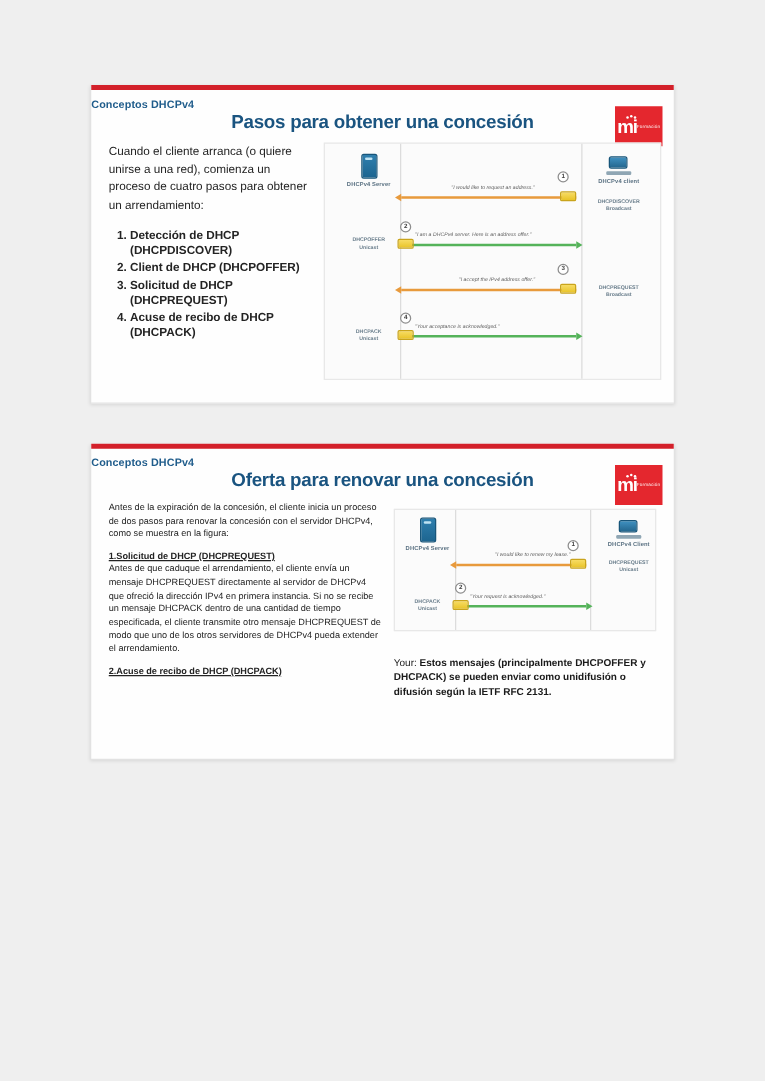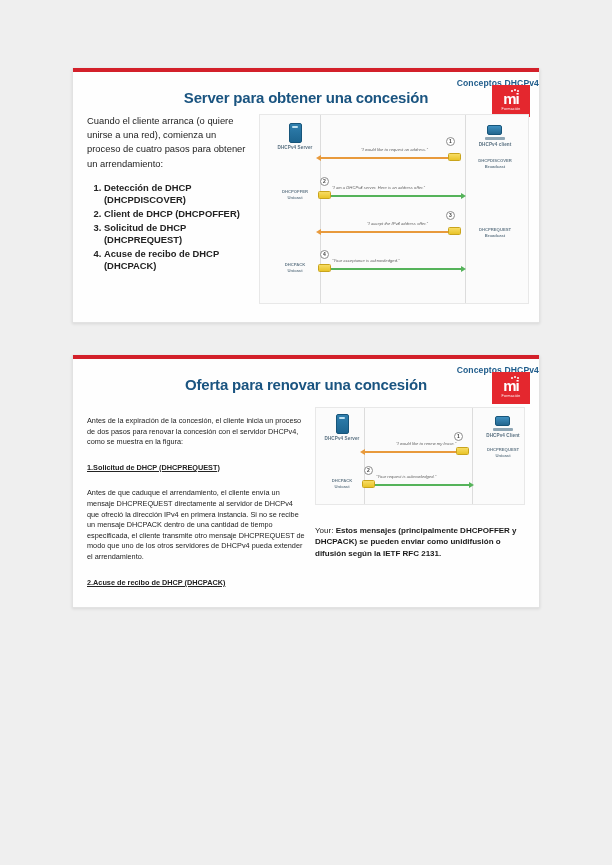--- a/index.html
+++ b/index.html
@@ -22,32 +22,32 @@
   }
   .slide-top-bar { height:4px; background:#d3202a; width:100%; }
   #slide1 { top:68px; height:255px; }
   #slide2 { top:355px; height:253px; }
 
   .slide-inner { position:relative; width:100%; height:100%; }
 
   
   .eyebrow {
     position:absolute; left:0; right:0; top:6px;
-    text-align:right;
+    text-align:left;
     font-size:8.6px; font-weight:bold; color:#1f5c8b; letter-spacing:.1px;
   }
   .headline {
     position:absolute; left:0; right:0; top:17px;
     text-align:center;
     font-size:15px; font-weight:bold; color:#1a5480; letter-spacing:-.2px;
   }
   .logo {
     position:absolute; right:9px; top:13px;
     width:38px; height:32px; background:#e4272e;
-    display:flex; flex-direction:column;
+    display:flex; flex-direction:row;
     align-items:center; justify-content:center;
     line-height:1;
   }
   .logo .mark { position:relative; color:#fff; font-size:15px; font-weight:bold; letter-spacing:-1px; }
   .logo .mark .dots { position:absolute; top:-2px; right:-1px; width:9px; height:4px; }
   .logo .mark .dots i { position:absolute; width:2px; height:2px; background:#fff; border-radius:50%; }
   .logo .mark .dots i:nth-child(1){ left:0; top:1px; }
   .logo .mark .dots i:nth-child(2){ left:3px; top:0; }
   .logo .mark .dots i:nth-child(3){ left:6px; top:1px; }
   .logo .sub { color:#fff; font-size:3.6px; margin-top:2px; letter-spacing:.2px; }
@@ -113,40 +113,40 @@
     position:absolute; width:9px; height:9px; border-radius:50%;
     border:1px solid #8d8d8d; background:#fff; color:#404040;
     font-size:5px; line-height:7.4px; text-align:center; font-weight:bold;
   }
 
   
   .s2-text {
     position:absolute; left:14px; top:42px; width:220px;
     font-size:7.3px; color:#232323; line-height:10.6px;
   }
-  .s2-text p { margin:15px 0 7px 0; }
+  .s2-text p { margin:0 0 7px 0; }
   .s2-text .hd { font-weight:bold; margin-bottom:0;text-decoration:underline; }
   .note {
     position:absolute; left:242px; top:166px; width:210px;
     font-size:8px; color:#1a1a1a; line-height:11.4px;
   }
   .note b { font-weight:bold; }
   .note .lead { font-weight:normal; }
 </style>
 </head>
 <body>
 
 <div class="page">
 
   <div class="slide" id="slide1">
     <div class="slide-top-bar"></div>
     <div class="slide-inner">
 
       <div class="eyebrow">Conceptos DHCPv4</div>
-      <div class="headline">Server para obtener una concesión</div>
+      <div class="headline">Pasos para obtener una concesión</div>
 
       <div class="logo">
         <div class="mark">mi<span class="dots">
               <i></i>
               <i></i>
               <i></i>
             </span></div>
         <div class="sub">Formación</div>
       </div>
 

